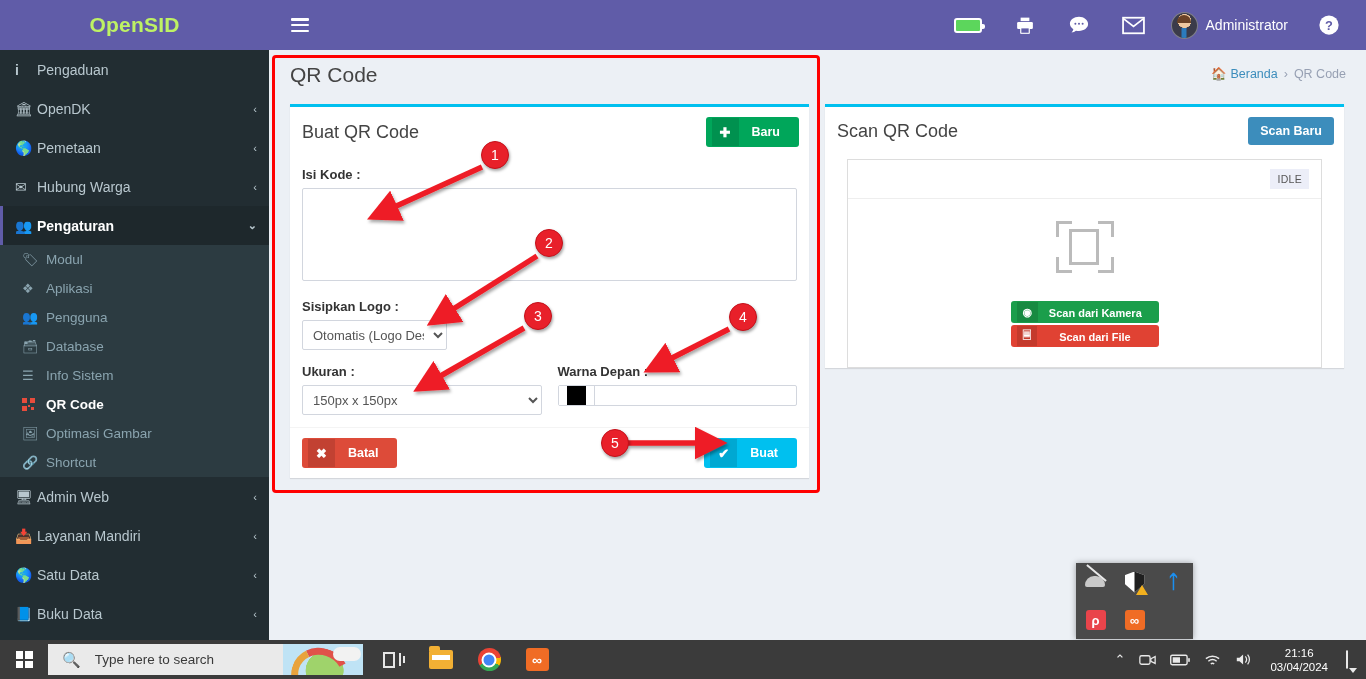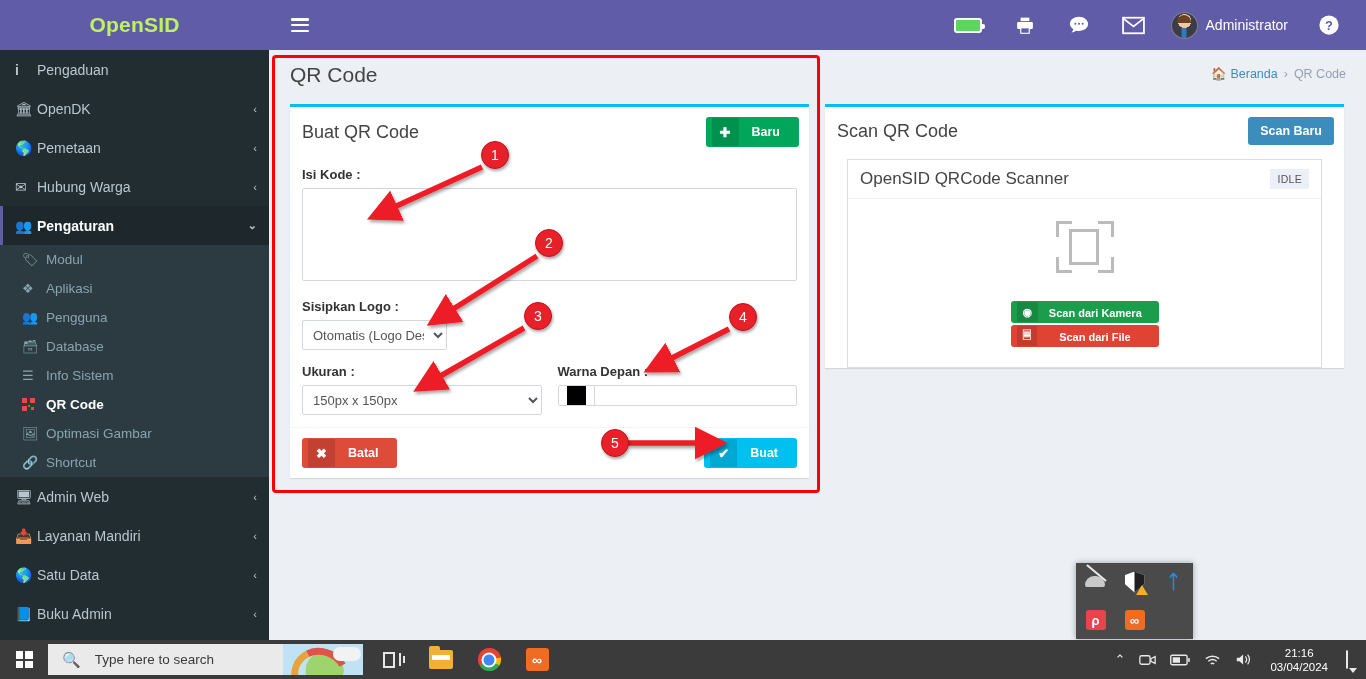--- a/index.html
+++ b/index.html
@@ -445,21 +445,21 @@
         <span class="nav-label">Layanan Mandiri</span>
         <span class="nav-arrow">‹</span>
       </li>
       <li class="nav-item">
         <span class="nav-ico">🌎</span>
         <span class="nav-label">Satu Data</span>
         <span class="nav-arrow">‹</span>
       </li>
       <li class="nav-item">
         <span class="nav-ico">📘</span>
-        <span class="nav-label">Buku Admin</span>
+        <span class="nav-label">Buku Data</span>
         <span class="nav-arrow">‹</span>
       </li>
     </ul>
   </div>
 
   <div class="navbar">
     <div class="hamburger">
       <span></span>
         <span></span>
         <span></span>
@@ -573,21 +573,20 @@
         <div class="box">
           <div class="box-header">
             <span class="box-title">Scan QR Code</span>
             <div class="box-tools">
               <button class="btn-plain">Scan Baru</button>
             </div>
           </div>
 
           <div class="scanner-card">
             <div class="scanner-head">
-              <span class="scanner-title">OpenSID QRCode Scanner</span>
               <span class="idle-badge">IDLE</span>
             </div>
             <div class="scanner-body">
               <div class="scan-frame">
                 <span class="corner c1"></span>
                   <span class="corner c2"></span>
                 <span class="corner c3"></span>
                   <span class="corner c4"></span>
                 <span class="inner"></span>
               </div>

